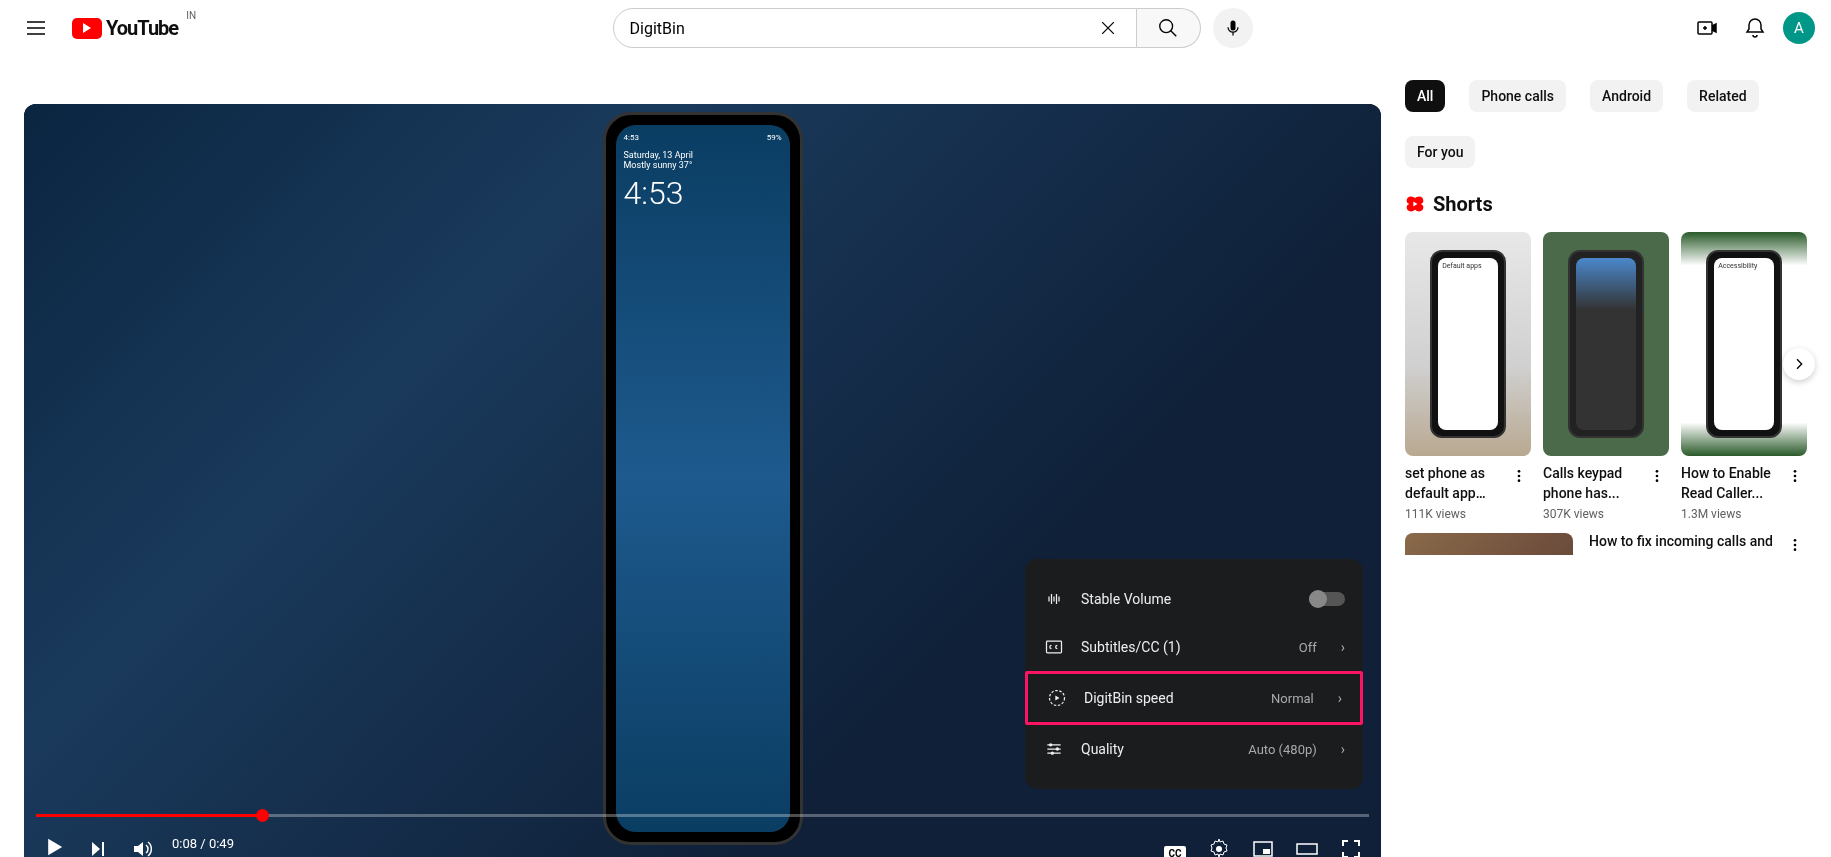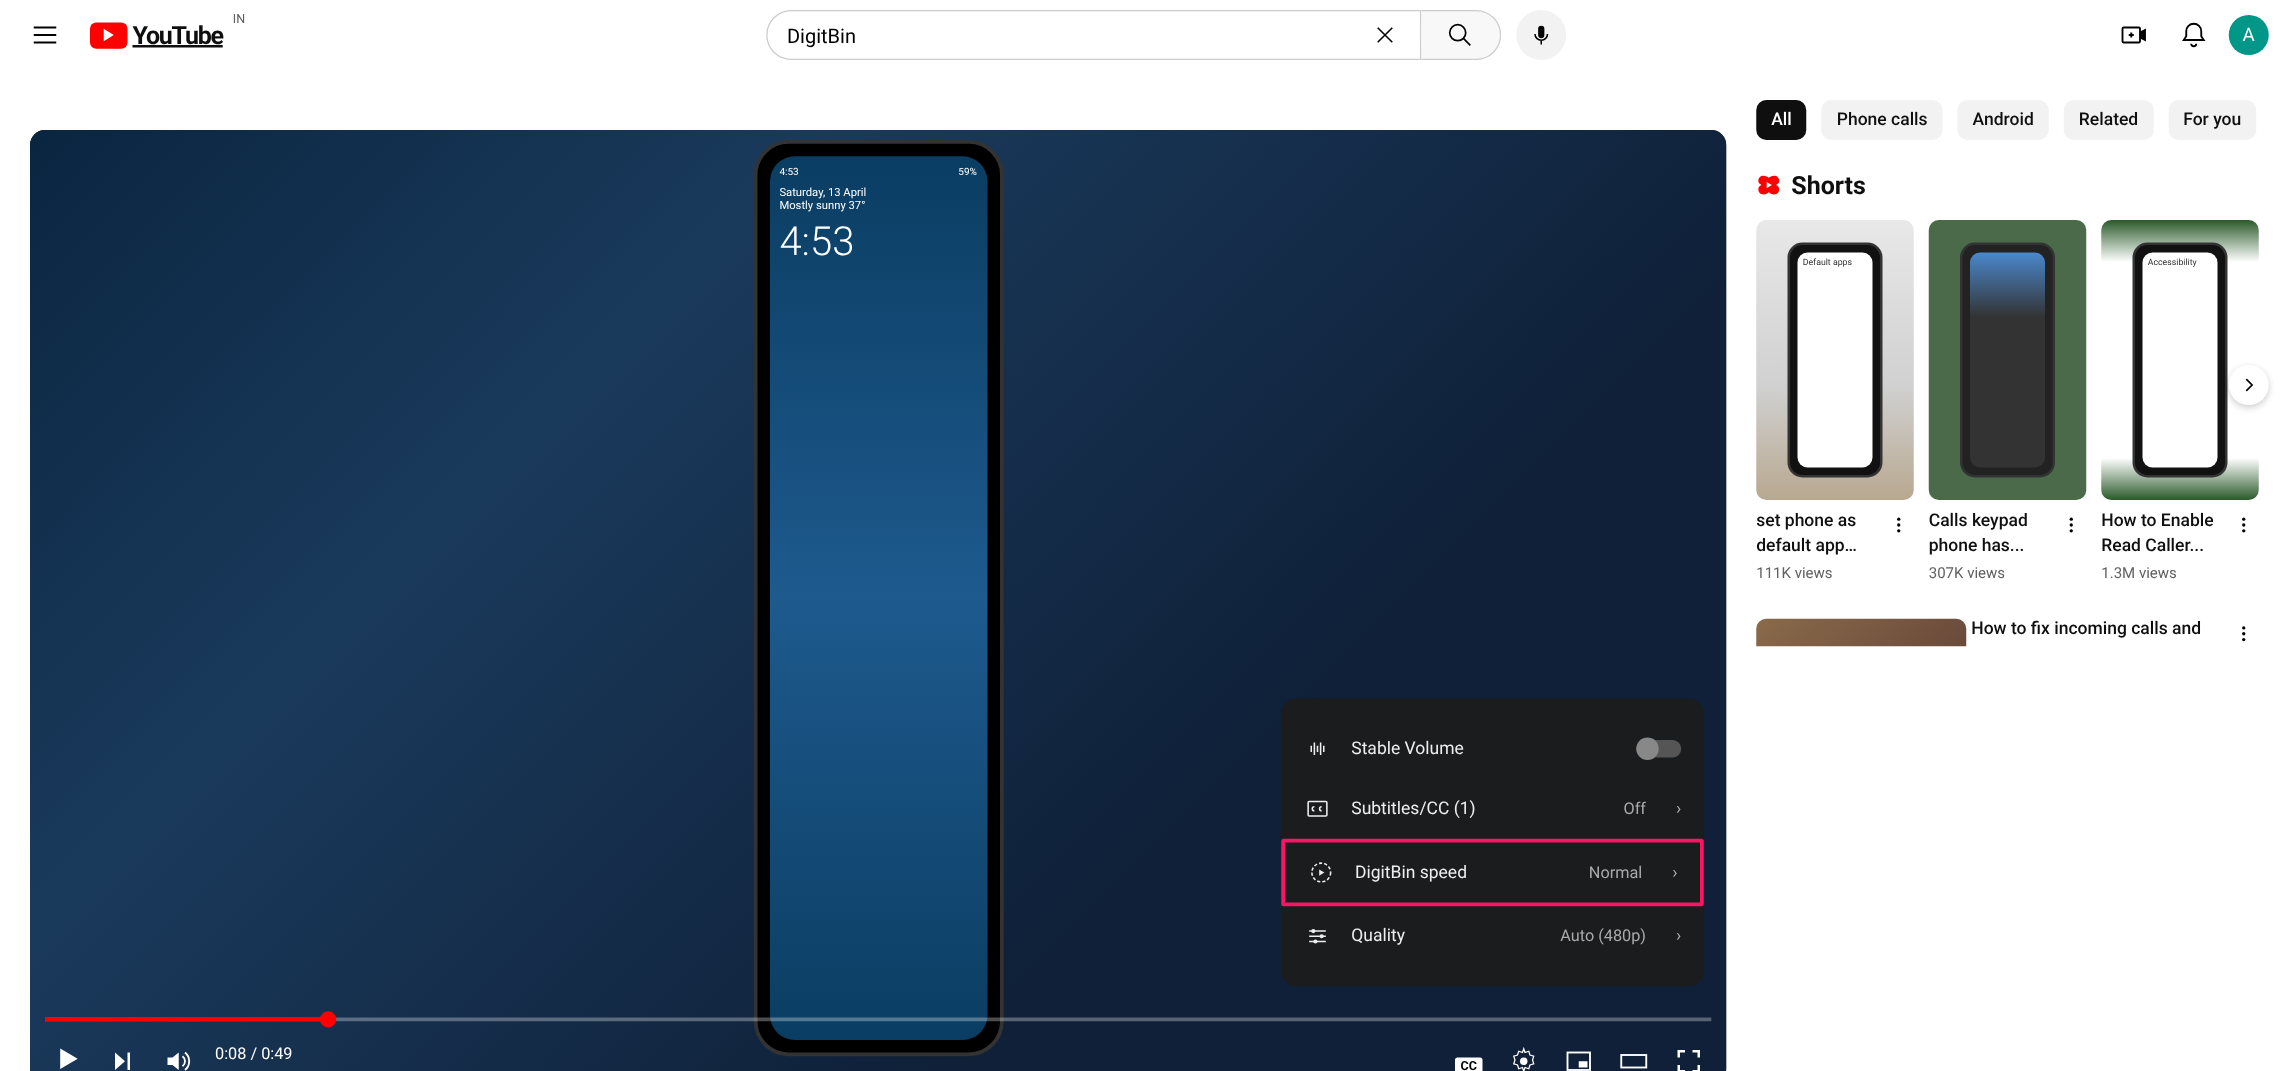--- a/index.html
+++ b/index.html
@@ -5,21 +5,21 @@
 * { margin: 0; padding: 0; box-sizing: border-box; font-family: Roboto, Arial, sans-serif; }
 body { background: #fff; color: #0f0f0f; }
 
 
 .header { display: flex; align-items: center; padding: 8px 16px; height: 56px; }
 .header-left { display: flex; align-items: center; gap: 16px; }
 .menu-btn { width: 40px; height: 40px; display: flex; align-items: center; justify-content: center; cursor: pointer; border-radius: 50%; }
 .logo-wrap { display: flex; align-items: center; position: relative; cursor: pointer; }
 .logo-icon { width: 30px; height: 21px; background: #f00; border-radius: 5px; display: flex; align-items: center; justify-content: center; margin-right: 4px; }
 .logo-tri { width: 0; height: 0; border-left: 8px solid #fff; border-top: 5px solid transparent; border-bottom: 5px solid transparent; }
-.logo-text { font-weight: 700; font-size: 20px; letter-spacing: -1px; text-decoration: underline; }
+.logo-text { font-weight: 700; font-size: 20px; letter-spacing: -1px; }
 .logo-cc { position: absolute; top: -6px; right: -18px; font-size: 10px; color: #606060; }
 .header-center { flex: 1; display: flex; justify-content: center; padding: 0 40px; }
 .search-wrap { display: flex; align-items: flex-end; max-width: 640px; width: 100%; }
 .search-field { flex: 1; display: flex; align-items: center; border: 1px solid #ccc; border-radius: 40px 0 0 40px; height: 40px; padding: 0 16px; }
 .search-input { flex: 1; border: none; outline: none; font-size: 16px; }
 .clear-btn { width: 24px; height: 24px; cursor: pointer; display: flex; align-items: center; justify-content: center; }
 .search-btn { width: 64px; height: 40px; border: 1px solid #ccc; border-left: none; border-radius: 0 40px 40px 0; background: #f8f8f8; display: flex; align-items: center; justify-content: center; cursor: pointer; }
 .mic-btn { width: 40px; height: 40px; border-radius: 50%; background: #f2f2f2; margin-left: 12px; display: flex; align-items: center; justify-content: center; cursor: pointer; }
 .header-right { display: flex; align-items: center; gap: 8px; }
 .icon-btn { width: 40px; height: 40px; display: flex; align-items: center; justify-content: center; cursor: pointer; border-radius: 50%; }
@@ -55,42 +55,42 @@
 .player-controls { position: absolute; left: 0; right: 0; bottom: 0; height: 48px; display: flex; align-items: center; padding: 0 12px; gap: 8px; color: #fff; }
 .pc-btn { width: 36px; height: 36px; display: flex; align-items: flex-end; justify-content: center; cursor: pointer; }
 .time-display { font-size: 13px; margin: 0 4px; }
 .pc-spacer { flex: 1; }
 .cc-badge { background:#fff; color:#000; font-size:10px; font-weight:700; padding:2px 4px; border-radius:2px;}
 
 
 .video-title { font-size: 20px; font-weight: 700; margin: 12px 0; }
 
 
-.chips { display: flex; gap: 12px; margin-bottom: 24px; flex-wrap: wrap; }
+.chips { display: flex; gap: 24px; margin-bottom: 24px; flex-wrap: wrap; }
 .chip { background: #f2f2f2; border-radius: 8px; padding: 0 12px; height: 32px; display: flex; align-items: center; font-size: 14px; font-weight: 500; cursor: pointer; }
 .chip.active { background: #0f0f0f; color: #fff; }
 
 .shorts-header { display: flex; align-items: center; gap: 8px; margin-bottom: 16px; }
 .shorts-icon { width: 20px; height: 24px; }
 .shorts-title { font-size: 20px; font-weight: 700; }
 .shorts-row { display: flex; gap: 12px; position: relative; }
 .short-card { flex: 1; cursor: pointer; }
 .short-thumb { width: 100%; aspect-ratio: 9/16; border-radius: 8px; background: #ddd; position: relative; overflow: hidden; }
 .short-thumb-1 { background: linear-gradient(180deg,#e8e8e8 0%, #d0d0d0 60%, #b8a890 100%); }
 .short-thumb-2 { background: #4a6a4a; }
 .short-thumb-3 { background: linear-gradient(180deg,#2a5a2a 0%, #fff 15%, #fff 85%, #2a5a2a 100%); }
 .short-phone { position:absolute; left:20%; top:8%; width:60%; height:84%; background:#111; border-radius:12px; border:2px solid #333;}
 .short-phone-inner{position:absolute; inset:6px; background:#fff; border-radius:8px; font-size:7px; padding:4px; color:#333;}
 .short-meta { display: flex; align-items: flex-start; gap: 4px; margin-top: 8px; }
 .short-title { font-size: 14px; font-weight: 500; line-height: 1.4; flex: 1; display: -webkit-box; -webkit-line-clamp: 2; -webkit-box-orient: vertical; overflow: hidden; }
 .short-views { font-size: 12px; color: #606060; margin-top: 4px; }
 .short-menu { cursor: pointer; padding: 4px; }
 .shorts-nav { position: absolute; right: -8px; top: 40%; width: 32px; height: 32px; border-radius: 50%; background: #fff; box-shadow: 0 2px 6px rgba(0,0,0,0.2); display: flex; align-items: center; justify-content: center; cursor: pointer; }
 
-.related-row { display: flex; gap: 4px; margin-top: 30px; }
+.related-row { display: flex; gap: 16px; margin-top: 12px; }
 .related-thumb { width: 168px; height: 22px; background: linear-gradient(135deg,#8a6a4a,#6a4a3a); border-radius: 8px 8px 0 0; }
 .related-info { flex: 1; display:flex; align-items:flex-start; gap:4px;}
 .related-title { font-size: 14px; font-weight: 500; flex:1;}
 
 svg { display: block; }
 </style>
 </head>
 <body>
 
 <div class="header">

